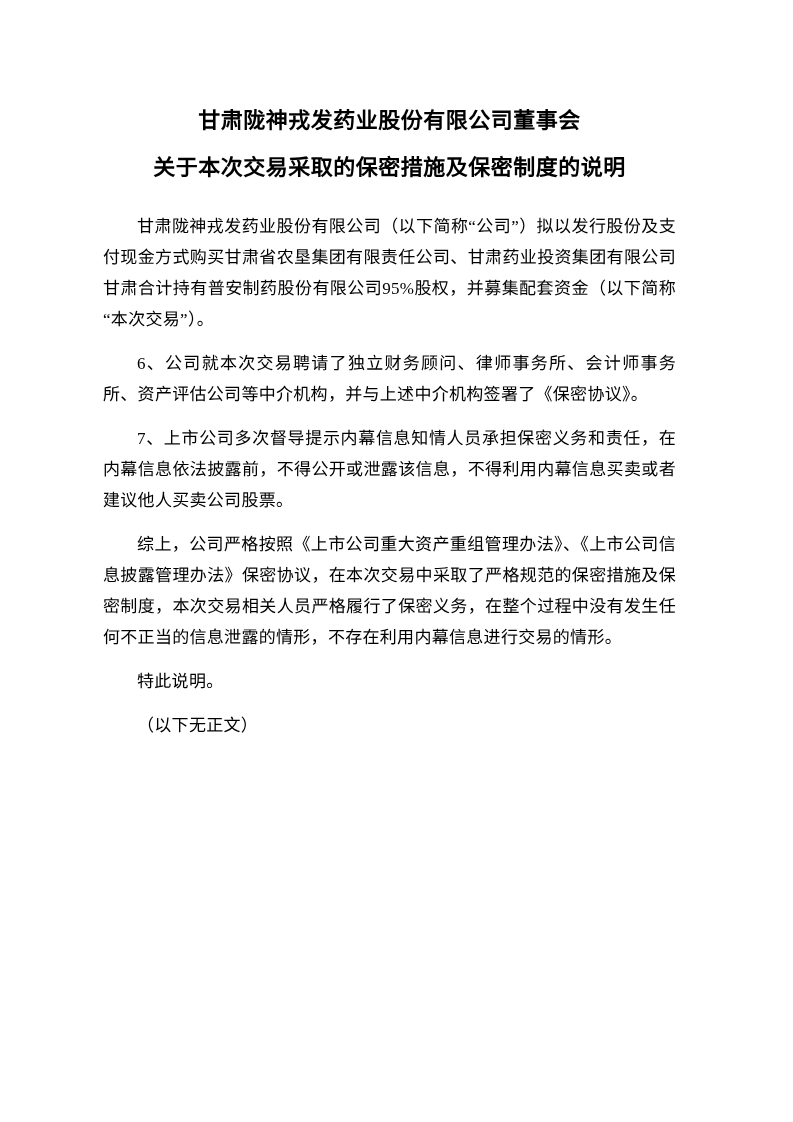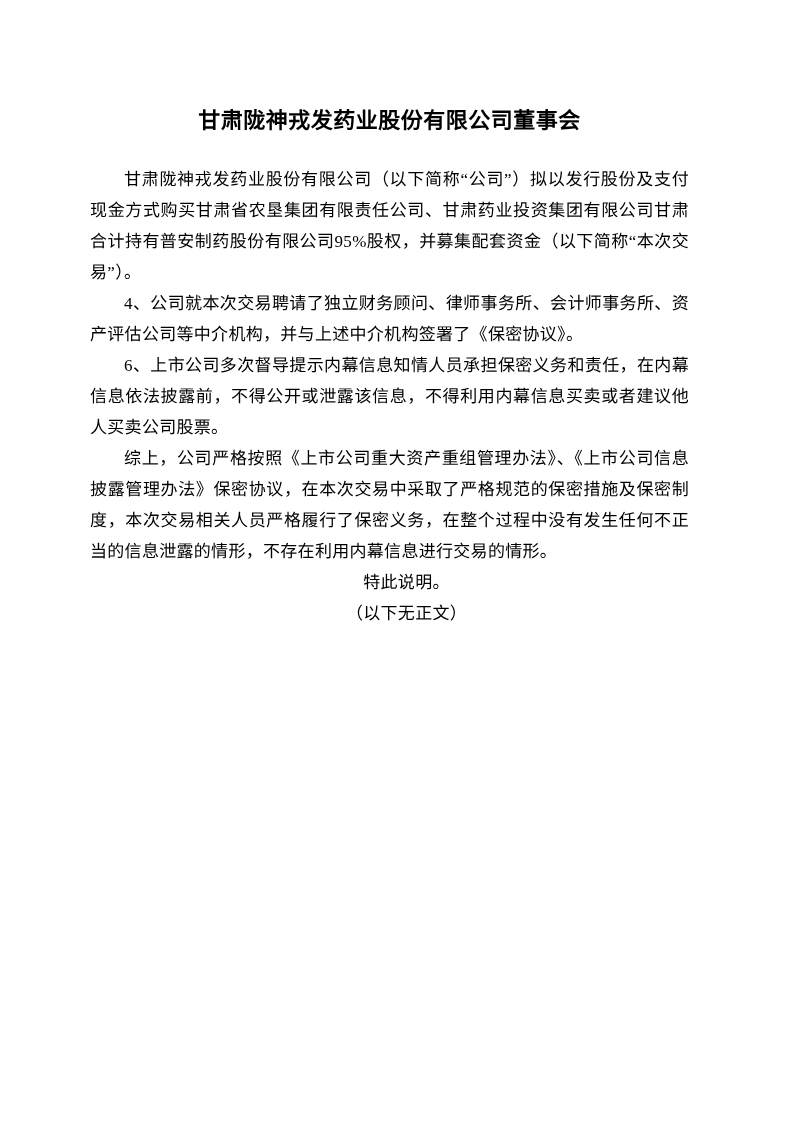--- a/index.html
+++ b/index.html
@@ -27,41 +27,42 @@
     text-align: center;
     font-size: 22px;
     font-weight: bold;
     line-height: 47px;
     letter-spacing: 0.5px;
   }
   .doc-title .title-line {
     display: block;
   }
   .doc-body p {
-    margin: 0;
+    margin: 13px;
     font-size: 17px;
     line-height: 31px;
     text-align: justify;
     text-justify: inter-ideograph;
     text-indent: 2em;
     letter-spacing: 0.3px;
   }
   .doc-body p.no-justify {
-    text-align: center;
+    text-align: left;
   }
 </style>
 </head>
 <body>
 
 <div class="doc-page">
   <h1 class="doc-title">
     <span class="title-line">甘肃陇神戎发药业股份有限公司董事会</span>
+    <span class="title-line">关于本次交易采取的保密措施及保密制度的说明</span>
   </h1>
 
   <div class="doc-body">
     <p>甘肃陇神戎发药业股份有限公司（以下简称“公司”）拟以发行股份及支付现金方式购买甘肃省农垦集团有限责任公司、甘肃药业投资集团有限公司甘肃合计持有普安制药股份有限公司95%股权，并募集配套资金（以下简称“本次交易”）。</p>
-    <p>4、公司就本次交易聘请了独立财务顾问、律师事务所、会计师事务所、资产评估公司等中介机构，并与上述中介机构签署了《保密协议》。</p>
-    <p>6、上市公司多次督导提示内幕信息知情人员承担保密义务和责任，在内幕信息依法披露前，不得公开或泄露该信息，不得利用内幕信息买卖或者建议他人买卖公司股票。</p>
+    <p>6、公司就本次交易聘请了独立财务顾问、律师事务所、会计师事务所、资产评估公司等中介机构，并与上述中介机构签署了《保密协议》。</p>
+    <p>7、上市公司多次督导提示内幕信息知情人员承担保密义务和责任，在内幕信息依法披露前，不得公开或泄露该信息，不得利用内幕信息买卖或者建议他人买卖公司股票。</p>
     <p>综上，公司严格按照《上市公司重大资产重组管理办法》、《上市公司信息披露管理办法》保密协议，在本次交易中采取了严格规范的保密措施及保密制度，本次交易相关人员严格履行了保密义务，在整个过程中没有发生任何不正当的信息泄露的情形，不存在利用内幕信息进行交易的情形。</p>
     <p class="no-justify">特此说明。</p>
     <p class="no-justify">（以下无正文）</p>
   </div>
 </div>
 
 </body></html>

